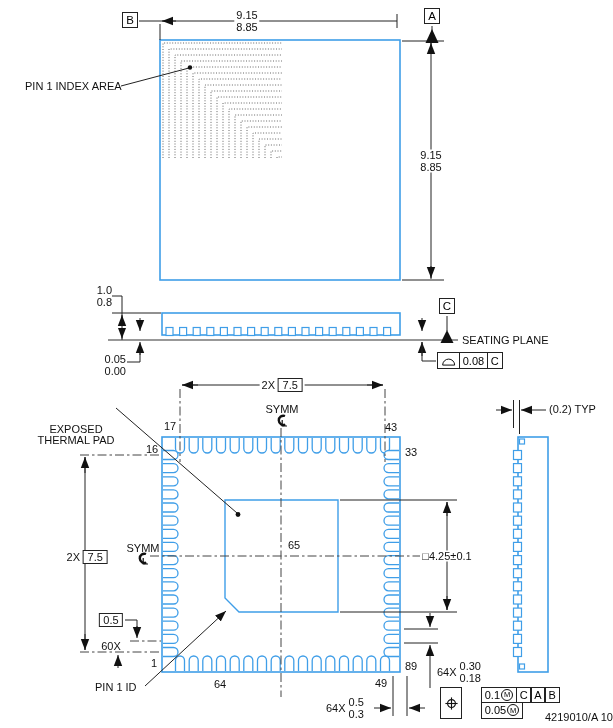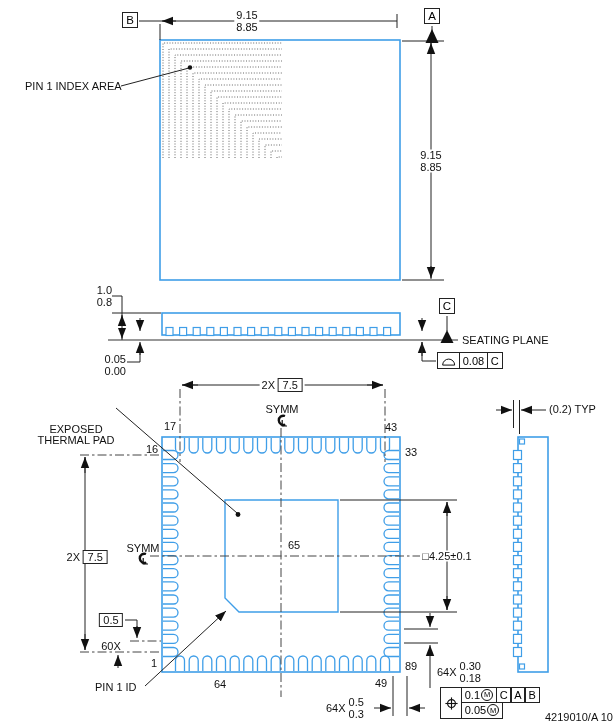--- a/index.html
+++ b/index.html
@@ -17,21 +17,21 @@
   .qtydim{display:flex;align-items:center;gap:3px;}
   .datum{position:absolute;width:14px;height:14px;border:1.6px solid #222;background:#fff;
          display:flex;align-items:center;justify-content:center;font-size:11.5px;}
   .fcf{position:absolute;display:flex;align-items:stretch;background:#fff;font-size:11px;}
   .fcf .cell{border:1.3px solid #222;display:flex;align-items:center;justify-content:center;
              padding:0 3px;margin-left:-1.3px;}
   .fcf .cell:first-child{margin-left:0;}
   .pfcf{position:absolute;display:flex;background:#fff;font-size:11px;}
   .pfcf .icell{width:20px;border:1.3px solid #222;display:flex;align-items:center;justify-content:center;}
   .pfcf .col{display:flex;flex-direction:column;}
-  .pfcf .row{display:flex;height:16px;}
+  .pfcf .row{display:flex;height:16px;margin-left:20px;}
   .pfcf .cell{border:1.3px solid #222;margin-left:-1.3px;display:flex;align-items:center;
               justify-content:center;padding:0 3px;}
   .pfcf .row:last-child .cell{margin-top:-1.3px;}
   .cm{display:inline-flex;width:10px;height:10px;border:1.1px solid #111;border-radius:50%;
       align-items:center;justify-content:center;font-size:7.5px;line-height:7.5px;margin-left:1px;}
 </style>
 </head>
 <body>
 
 <div id="canvas">

